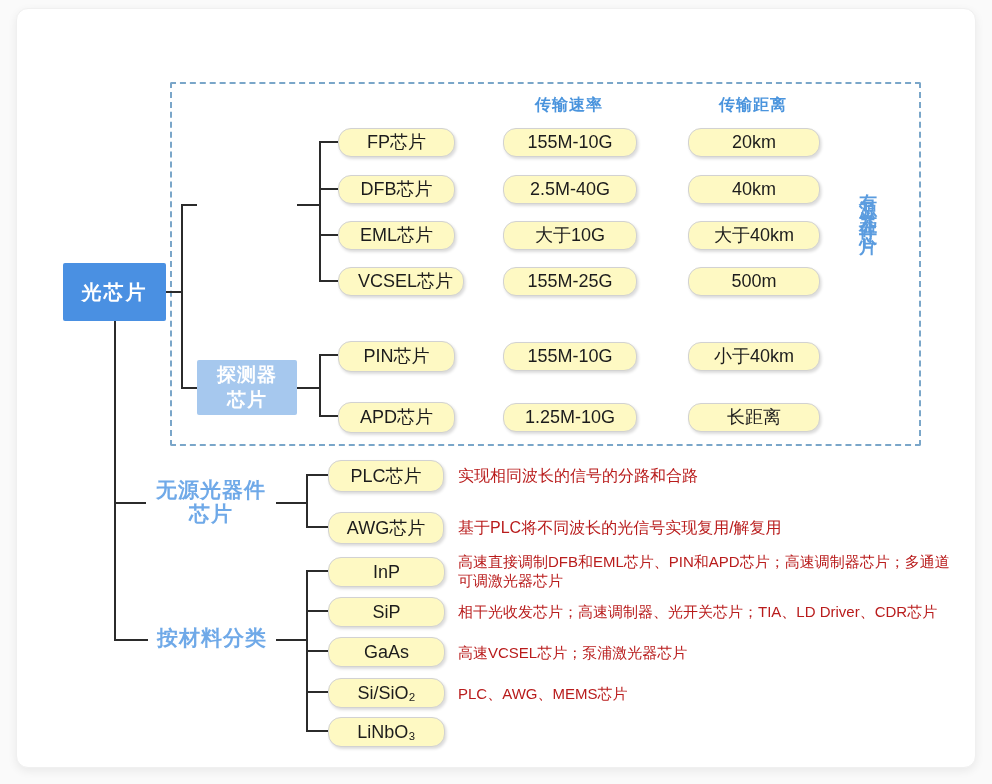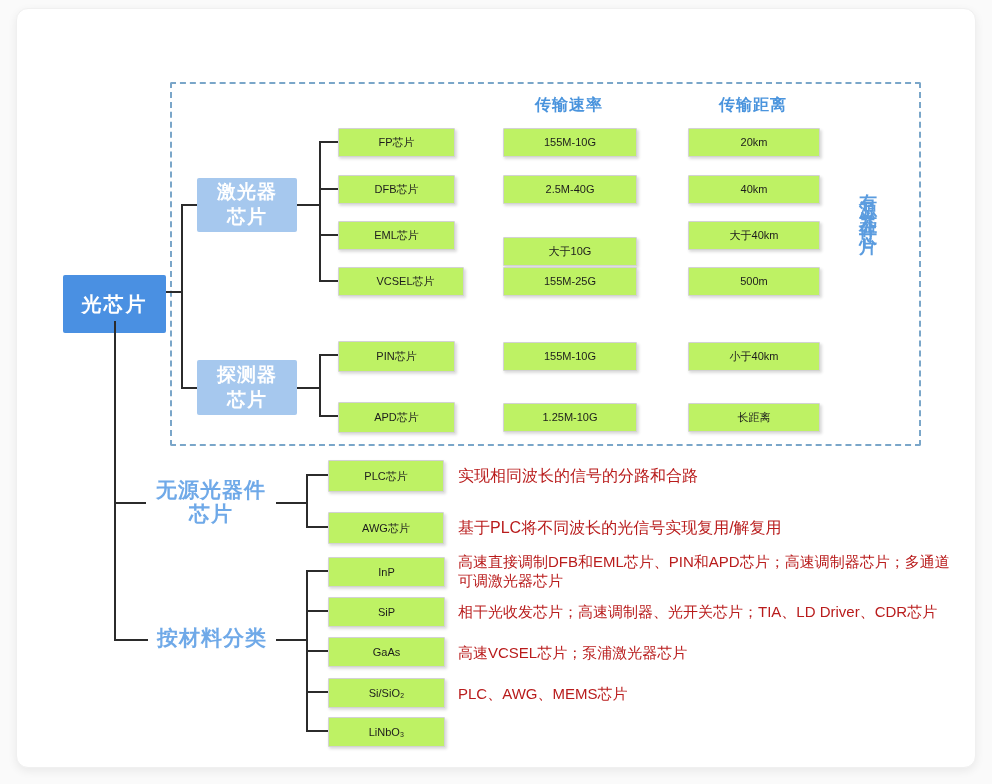--- a/index.html
+++ b/index.html
@@ -22,28 +22,28 @@
   .dashedbox{
     position:absolute;left:170px;top:82px;width:747px;height:360px;
     border:2px dashed var(--dashed-border,#7aa6c9);border-radius:2px;
   }
   .colhead{
     position:absolute;font-size:16px;font-weight:700;text-align:center;
     color:var(--header-blue,#4a94dd);letter-spacing:1px;
   }
   .node{
     position:absolute;display:flex;align-items:center;justify-content:center;
-    background:#bef264;border:1px solid #d2d2d2;border-radius:1px;
+    background:#fef9c3;border:1px solid #d2d2d2;border-radius:13px;
     box-shadow:1.5px 2px 3px rgba(0,0,0,0.14);
-    font-size:11px;color:#1c1c1c;text-align:center;line-height:1.15;
+    font-size:18px;color:#1c1c1c;text-align:center;line-height:1.15;
   }
   .rootnode{
     position:absolute;display:flex;align-items:center;justify-content:center;
     background:var(--root-fill,#4a90e2);color:#fff;font-size:20px;font-weight:700;
-    border-radius:2px;letter-spacing:2px;margin-top:12px;
+    border-radius:2px;letter-spacing:2px;
   }
   .groupnode{
     position:absolute;display:flex;align-items:center;justify-content:center;
     background:var(--group-fill,#a6c8ee);color:#fff;font-size:19px;font-weight:700;
     border-radius:2px;text-align:center;line-height:1.3;padding:0 14px;box-sizing:border-box;
     letter-spacing:1px;
   }
   .sidelabel{
     position:absolute;writing-mode:vertical-rl;text-orientation:upright;
     font-size:18px;font-weight:700;color:var(--side-blue,#5b9cdf);
@@ -65,34 +65,33 @@
 <div class="stage">
 
 
   <div class="dashedbox"></div>
 
   <div class="colhead" style="left:503px;top:95px;width:132px;">传输速率</div>
   <div class="colhead" style="left:688px;top:95px;width:130px;">传输距离</div>
 
   <div class="rootnode" style="left:63px;top:263px;width:103px;height:58px;">光芯片</div>
 
-  <div class="groupnode" style="left:197px;top:178px;width:100px;height:54px;">激光器芯片</div>
   <div class="groupnode" style="left:197px;top:360px;width:100px;height:55px;">探测器芯片</div>
 
   <div class="node" style="left:338px;top:128px;width:115px;height:27px;">FP芯片</div>
   <div class="node" style="left:338px;top:175px;width:115px;height:27px;">DFB芯片</div>
   <div class="node" style="left:338px;top:221px;width:115px;height:27px;">EML芯片</div>
   <div class="node" style="left:338px;top:267px;width:115px;height:27px;padding-left:9px;">VCSEL芯片</div>
 
   <div class="node" style="left:338px;top:341px;width:115px;height:29px;">PIN芯片</div>
   <div class="node" style="left:338px;top:402px;width:115px;height:29px;">APD芯片</div>
 
   <div class="node" style="left:503px;top:128px;width:132px;height:27px;">155M-10G</div>
   <div class="node" style="left:503px;top:175px;width:132px;height:27px;">2.5M-40G</div>
-  <div class="node" style="left:503px;top:221px;width:132px;height:27px;margin-top:16px;">大于10G</div>
+  <div class="node" style="left:503px;top:221px;width:132px;height:27px;">大于10G</div>
   <div class="node" style="left:503px;top:267px;width:132px;height:27px;">155M-25G</div>
   <div class="node" style="left:503px;top:342px;width:132px;height:27px;">155M-10G</div>
   <div class="node" style="left:503px;top:403px;width:132px;height:27px;">1.25M-10G</div>
 
   <div class="node" style="left:688px;top:128px;width:130px;height:27px;">20km</div>
   <div class="node" style="left:688px;top:175px;width:130px;height:27px;">40km</div>
   <div class="node" style="left:688px;top:221px;width:130px;height:27px;">大于40km</div>
   <div class="node" style="left:688px;top:267px;width:130px;height:27px;">500m</div>
   <div class="node" style="left:688px;top:342px;width:130px;height:27px;">小于40km</div>
   <div class="node" style="left:688px;top:403px;width:130px;height:27px;">长距离</div>

